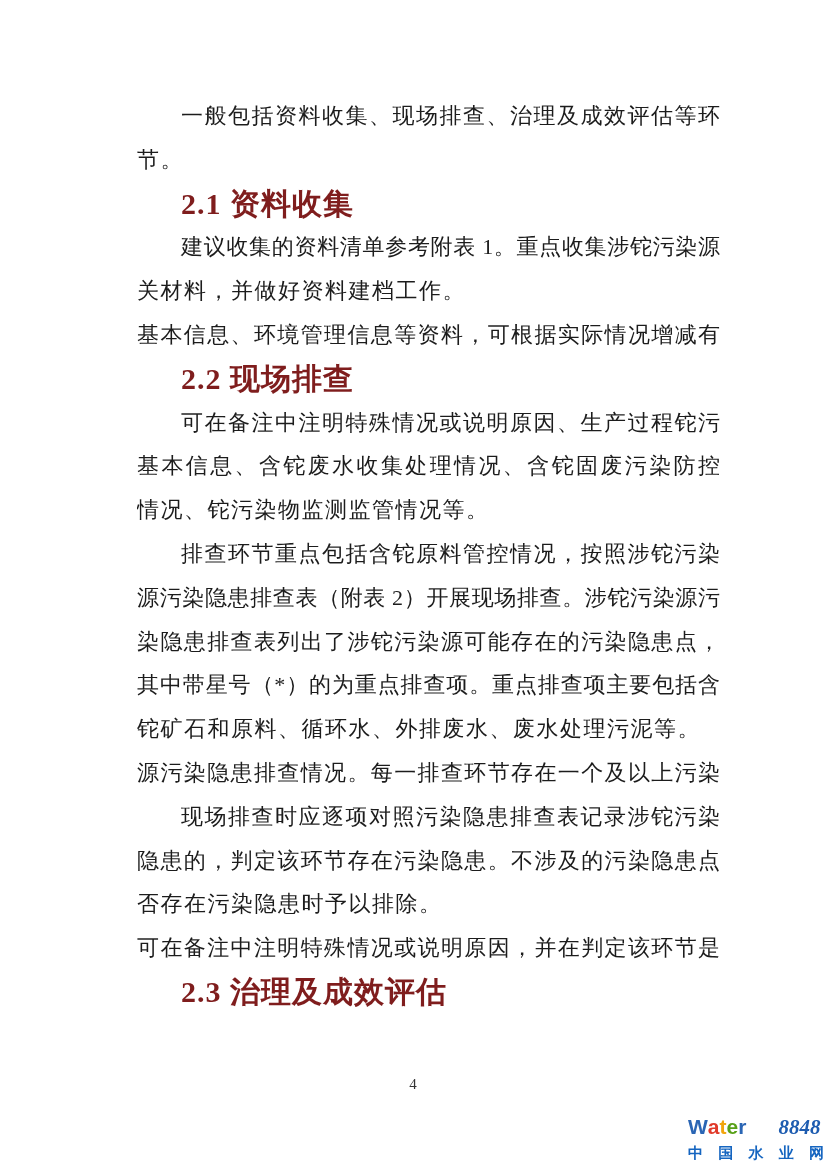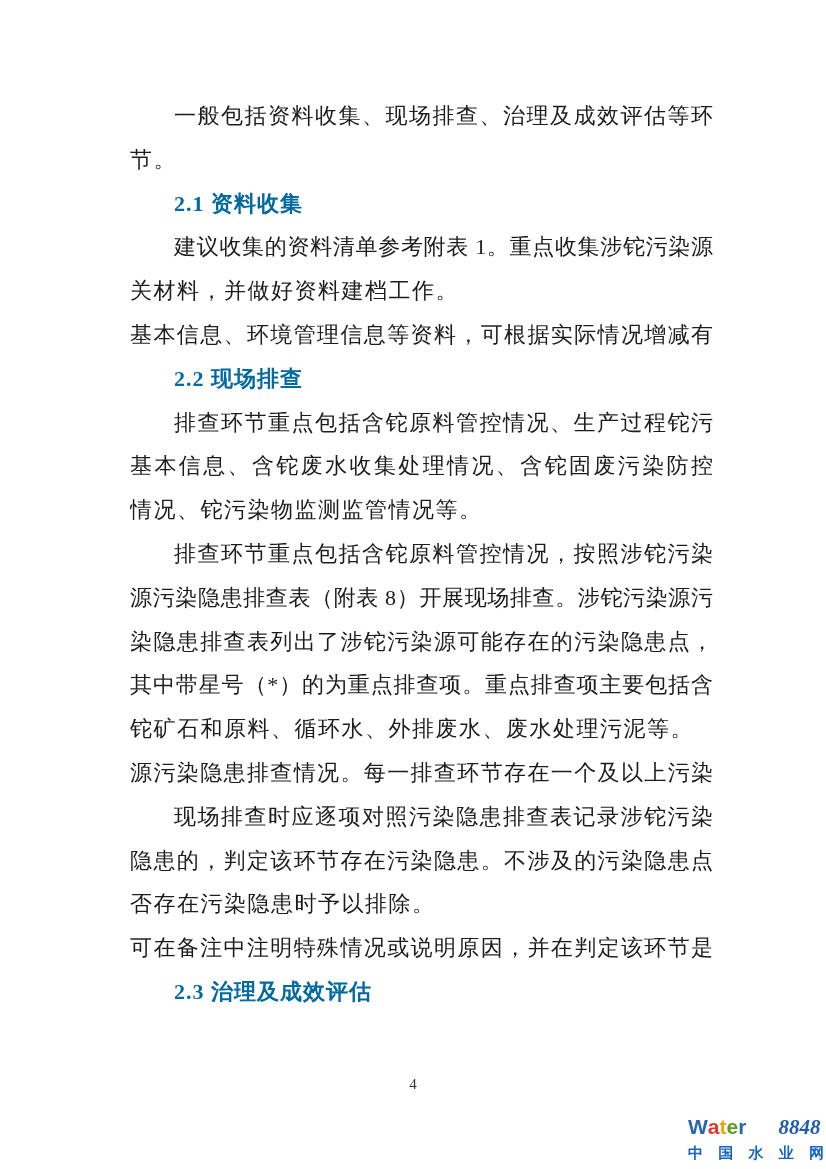--- a/index.html
+++ b/index.html
@@ -10,21 +10,21 @@
   .page {
     position: relative;
     width: 826px;
     height: 1169px;
     background: #ffffff;
     overflow: hidden;
     font-family: "Liberation Serif", "DejaVu Serif", serif;
   }
   .content {
     position: absolute;
-    left: 130px;
+    left: 137px;
     top: 94px;
     width: 583px;
     color: #1c1c1c;
     font-size: 22px;
     line-height: 43.8px;
   }
   .para { margin: 0; }
   .line {
     height: 43.8px;
     overflow: hidden;
@@ -37,22 +37,22 @@
   }
   .line.end {
     text-align: left;
     letter-spacing: 1.5px;
   }
   .line.indent { text-indent: 44px; }
   .heading {
     height: 43.8px;
     padding-left: 44px;
     font-weight: bold;
-    color: #0369a1;
-    font-size: 22px;
+    color: #7f1d1d;
+    font-size: 30px;
     line-height: 43.8px;
     letter-spacing: 1px;
   }
   .page-number {
     position: absolute;
     top: 1076px;
     left: 0;
     width: 826px;
     text-align: center;
     font-size: 15px;
@@ -116,28 +116,28 @@
 
     <div class="para">
       <div class="line just indent">建议收集的资料清单参考附表 1。重点收集涉铊污染源</div>
       <div class="line end">关材料，并做好资料建档工作。</div>
       <div class="line just">基本信息、环境管理信息等资料，可根据实际情况增减有</div>
     </div>
 
     <div class="heading">2.2 现场排查</div>
 
     <div class="para">
-      <div class="line just indent">排查环节重点包括含铊原料管控情况、生产过程铊污</div>
+      <div class="line just indent">可在备注中注明特殊情况或说明原因、生产过程铊污</div>
       <div class="line just">基本信息、含铊废水收集处理情况、含铊固废污染防控</div>
       <div class="line end">情况、铊污染物监测监管情况等。</div>
     </div>
 
     <div class="para">
       <div class="line just indent">排查环节重点包括含铊原料管控情况，按照涉铊污染</div>
-      <div class="line just">源污染隐患排查表（附表 8）开展现场排查。涉铊污染源污</div>
+      <div class="line just">源污染隐患排查表（附表 2）开展现场排查。涉铊污染源污</div>
       <div class="line just">染隐患排查表列出了涉铊污染源可能存在的污染隐患点，</div>
       <div class="line just">其中带星号（*）的为重点排查项。重点排查项主要包括含</div>
       <div class="line end">铊矿石和原料、循环水、外排废水、废水处理污泥等。</div>
     </div>
 
     <div class="para">
       <div class="line just">源污染隐患排查情况。每一排查环节存在一个及以上污染</div>
       <div class="line just indent">现场排查时应逐项对照污染隐患排查表记录涉铊污染</div>
       <div class="line just">隐患的，判定该环节存在污染隐患。不涉及的污染隐患点</div>
       <div class="line end">否存在污染隐患时予以排除。</div>

